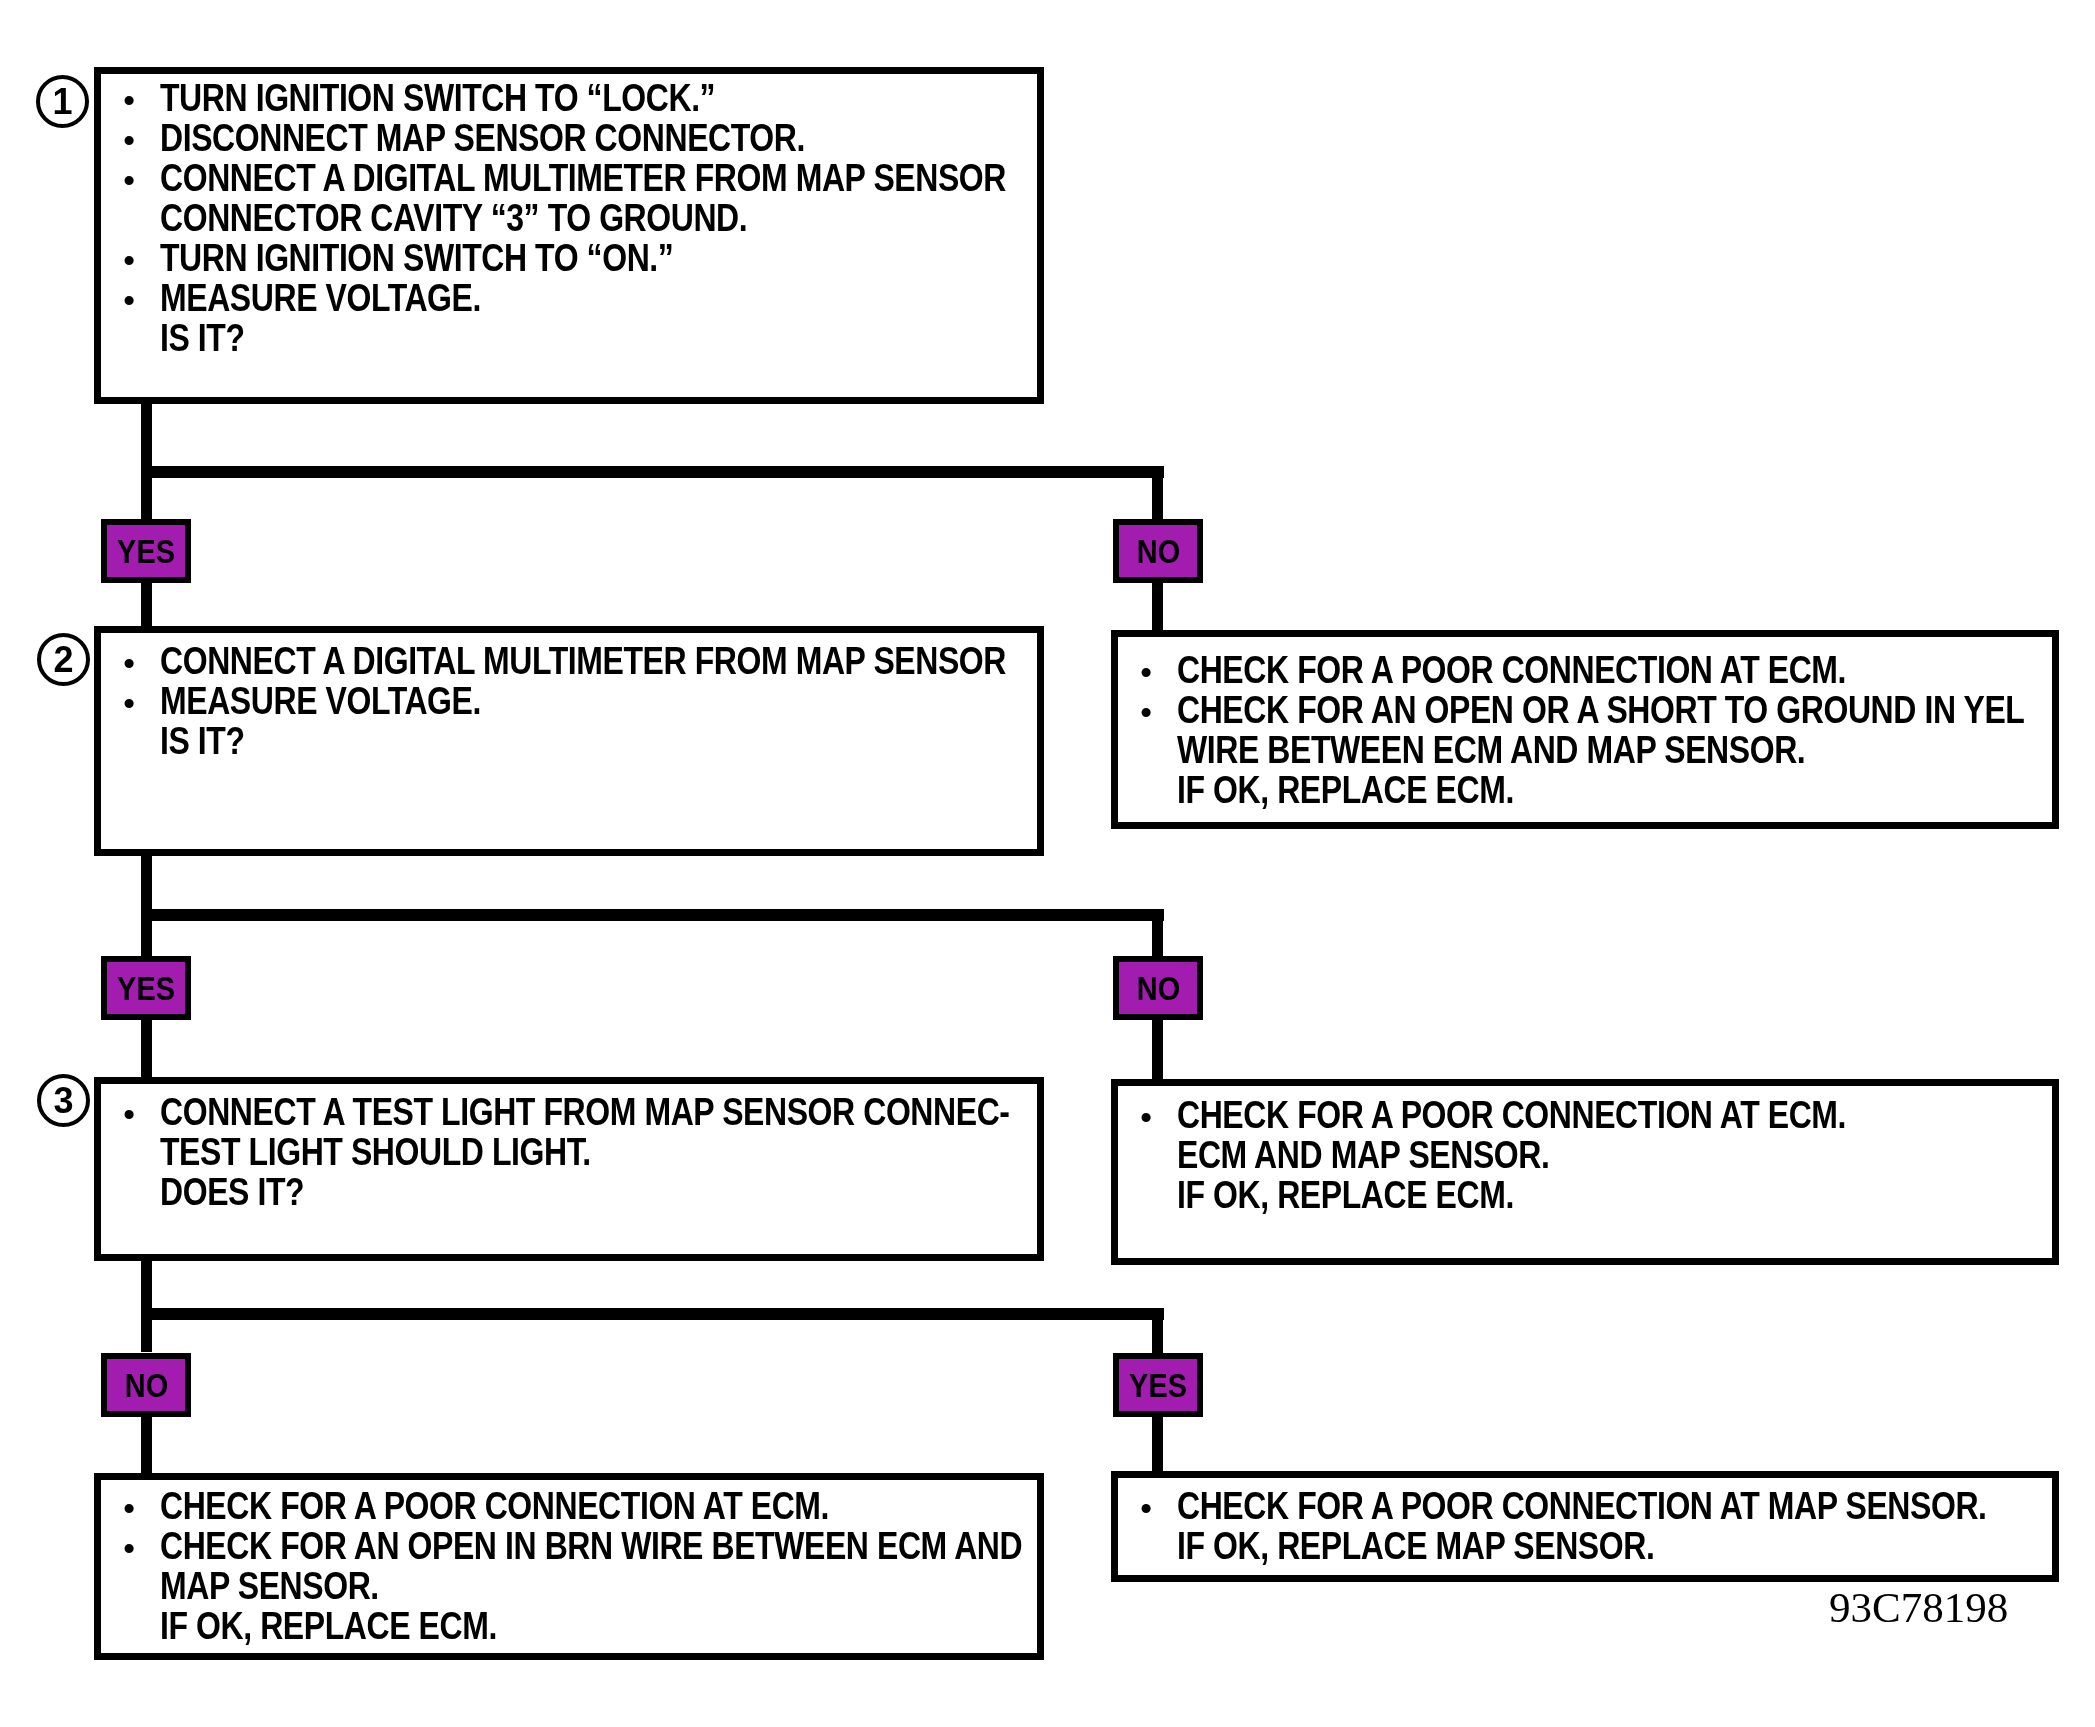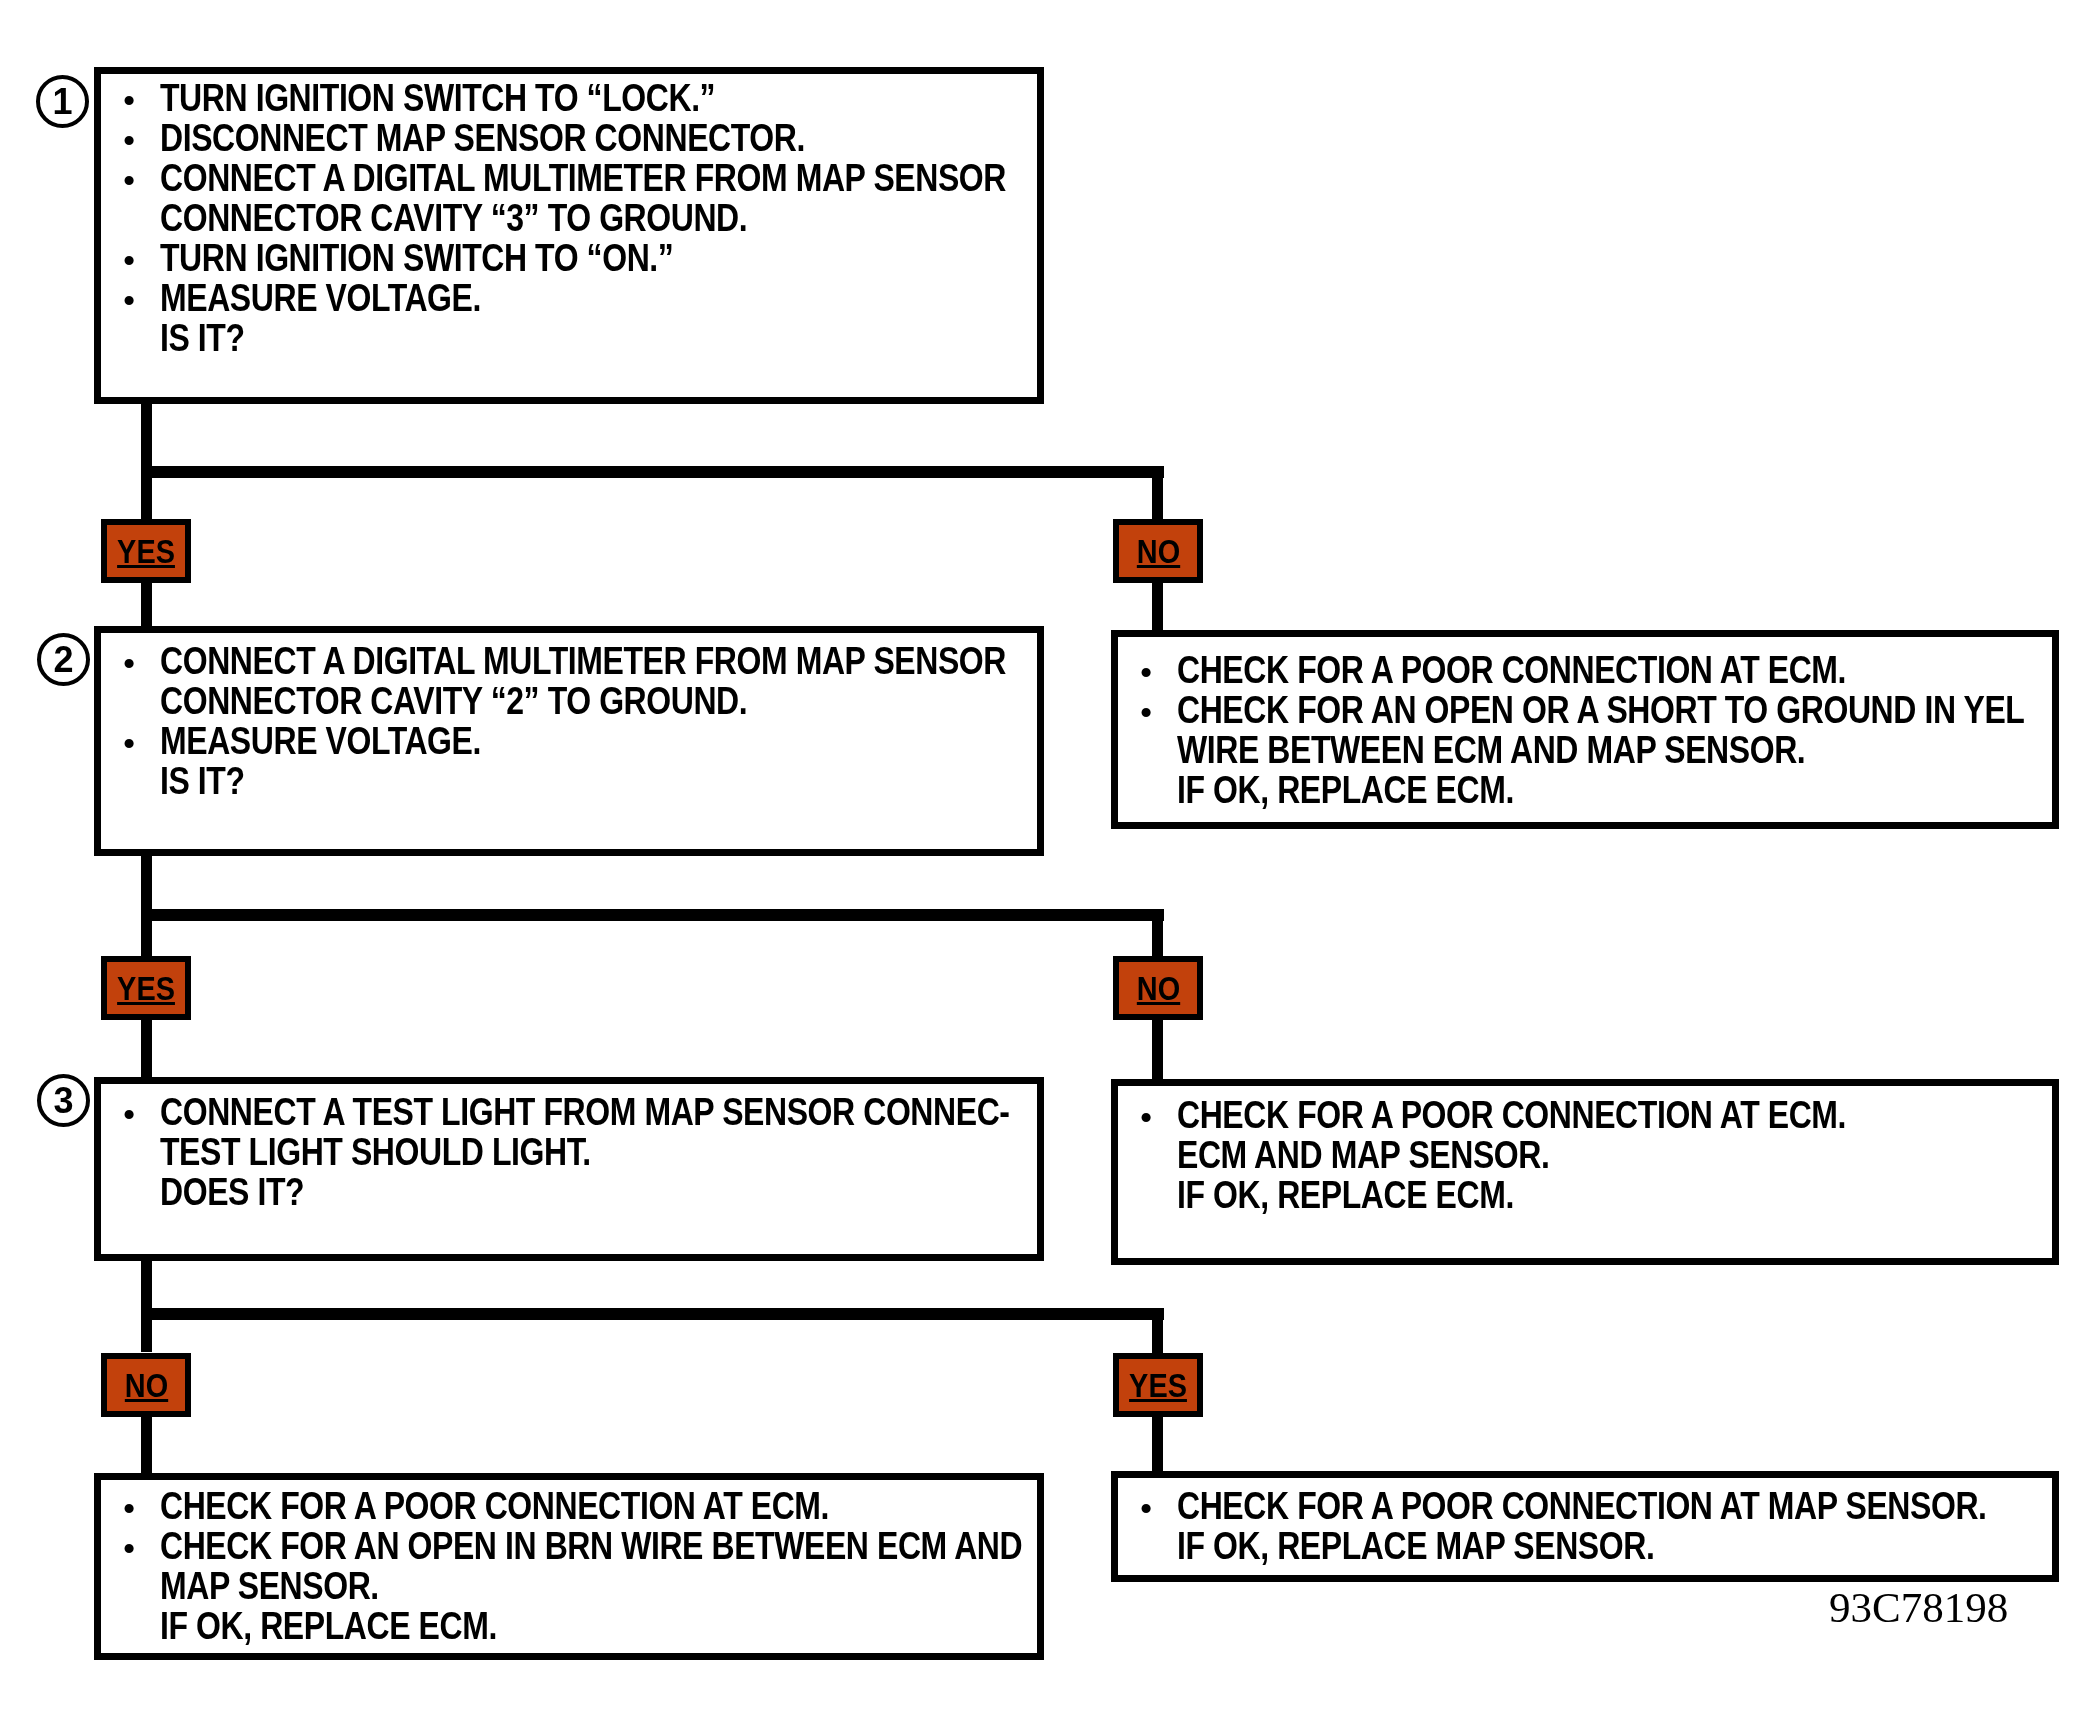--- a/index.html
+++ b/index.html
@@ -41,28 +41,27 @@
     transform: scaleX(0.82);
     transform-origin: 0 50%;
     letter-spacing: -0.5px;
   }
   .label-box {
     position: absolute;
     box-sizing: border-box;
     width: 90px;
     height: 64px;
     border: 6.6px solid #000;
-    background: #c2410c;
+    background: #a21caf;
     display: flex;
     align-items: center;
     justify-content: center;
     font-weight: bold;
     font-size: 34px;
     color: #000;
-    text-decoration: underline;
   }
   .label-box span {
     display: inline-block;
     transform: scaleX(0.85);
     transform-origin: 50% 50%;
   }
   .circle {
     position: absolute;
     box-sizing: border-box;
     width: 53px;
@@ -154,24 +153,20 @@
         <span class="txt">IS IT?</span>
       </div>
     </div>
 
   <div class="box" style="left:94px; top:626px; width:950px; height:230px;">
       <div class="line">
         <span class="bullet">•</span>
         <span class="txt">CONNECT A DIGITAL MULTIMETER FROM MAP SENSOR</span>
       </div>
       <div class="line">
-        <span class="bullet"></span>
-        <span class="txt">CONNECTOR CAVITY “2” TO GROUND.</span>
-      </div>
-      <div class="line">
         <span class="bullet">•</span>
         <span class="txt">MEASURE VOLTAGE.</span>
       </div>
       <div class="line">
         <span class="bullet"></span>
         <span class="txt">IS IT?</span>
       </div>
     </div>
 
   <div class="box" style="left:94px; top:1077px; width:950px; height:184px;">

